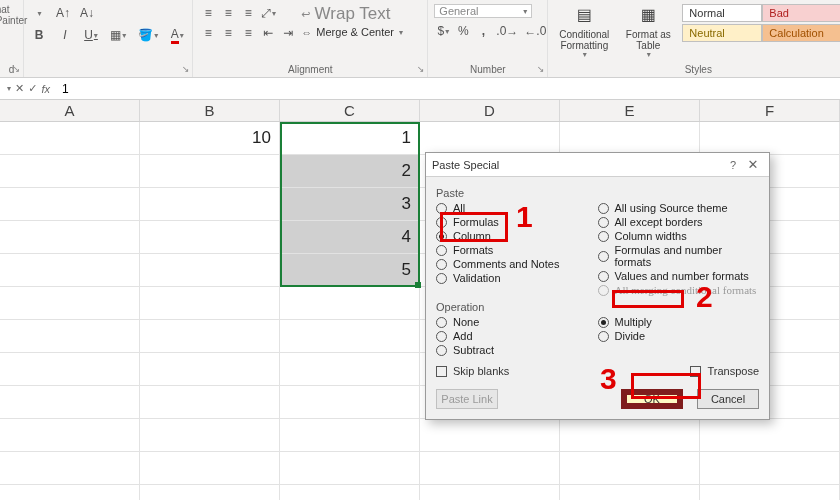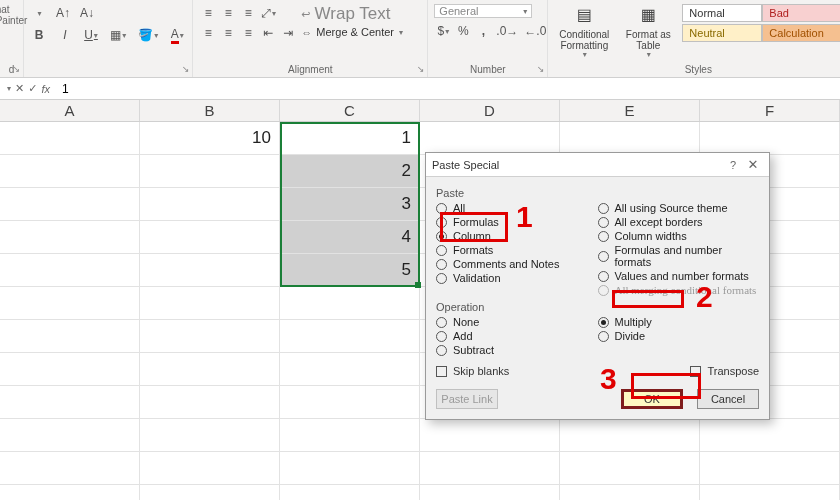--- a/index.html
+++ b/index.html
@@ -207,21 +207,21 @@
     display:flex; justify-content:center; gap:14px;
     padding: 6px 10px;
   }
   .dlg-btn {
     min-width:62px; height:20px;
     border:1px solid #8a8a8a; background:#e6e6e6;
     font-size:11px;
     display:flex;align-items:center;justify-content:center;
   }
   .dlg-btn.disabled { color:#9a9a9a; border-color:#c0c0c0;}
-  .dlg-btn.primary  { background:#fef9c3; border:3px solid #7f1d1d;}
+  .dlg-btn.primary  { background:#fef9c3; border:6px solid #7f1d1d;}
   .skipblanks-row{display:flex;justify-content:space-between;margin-top:8px;}
   .skip-item{display:flex;align-items:center;}
 
   
   .anno-box {
     position:absolute; border:3px solid #e00000; pointer-events:none;
   }
   .anno-num {
     position:absolute; color:#e00000; font-weight:700; font-size:30px;
     font-family: Arial, sans-serif;

